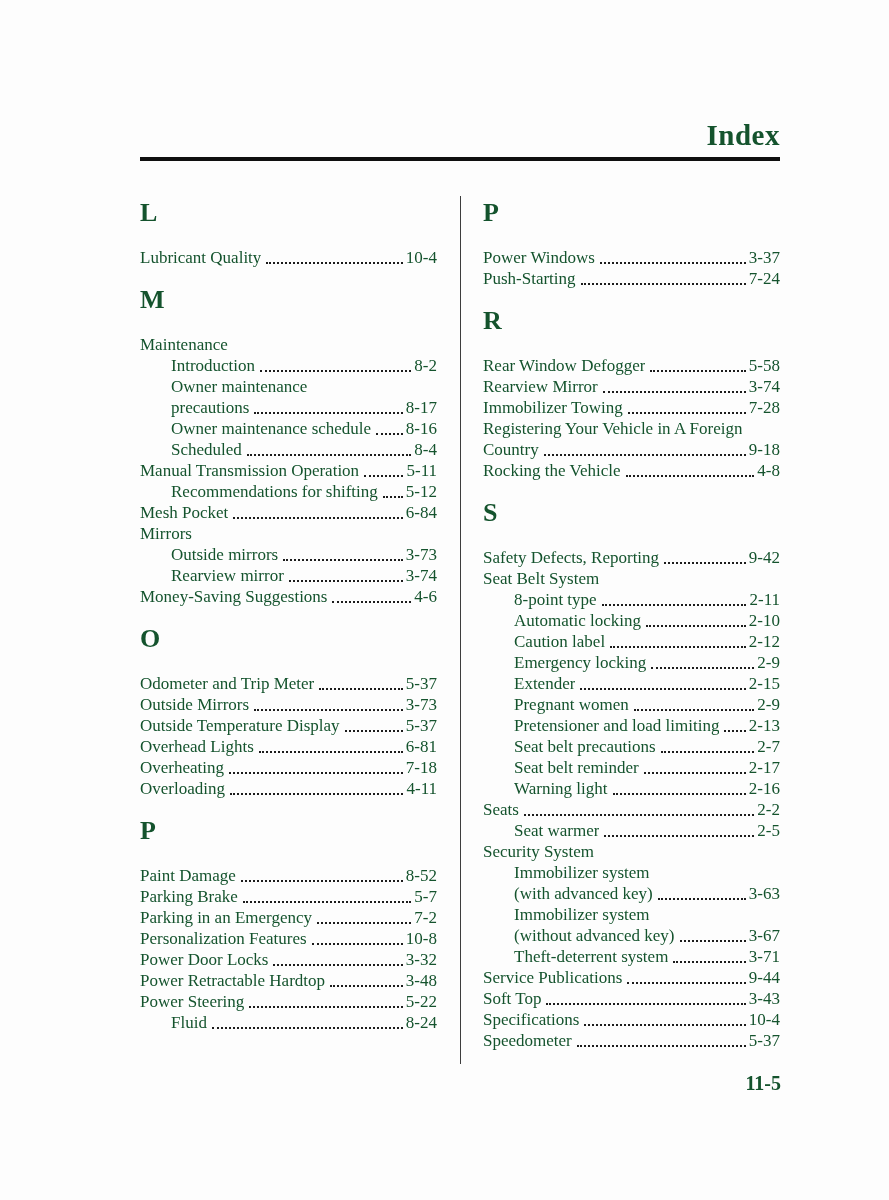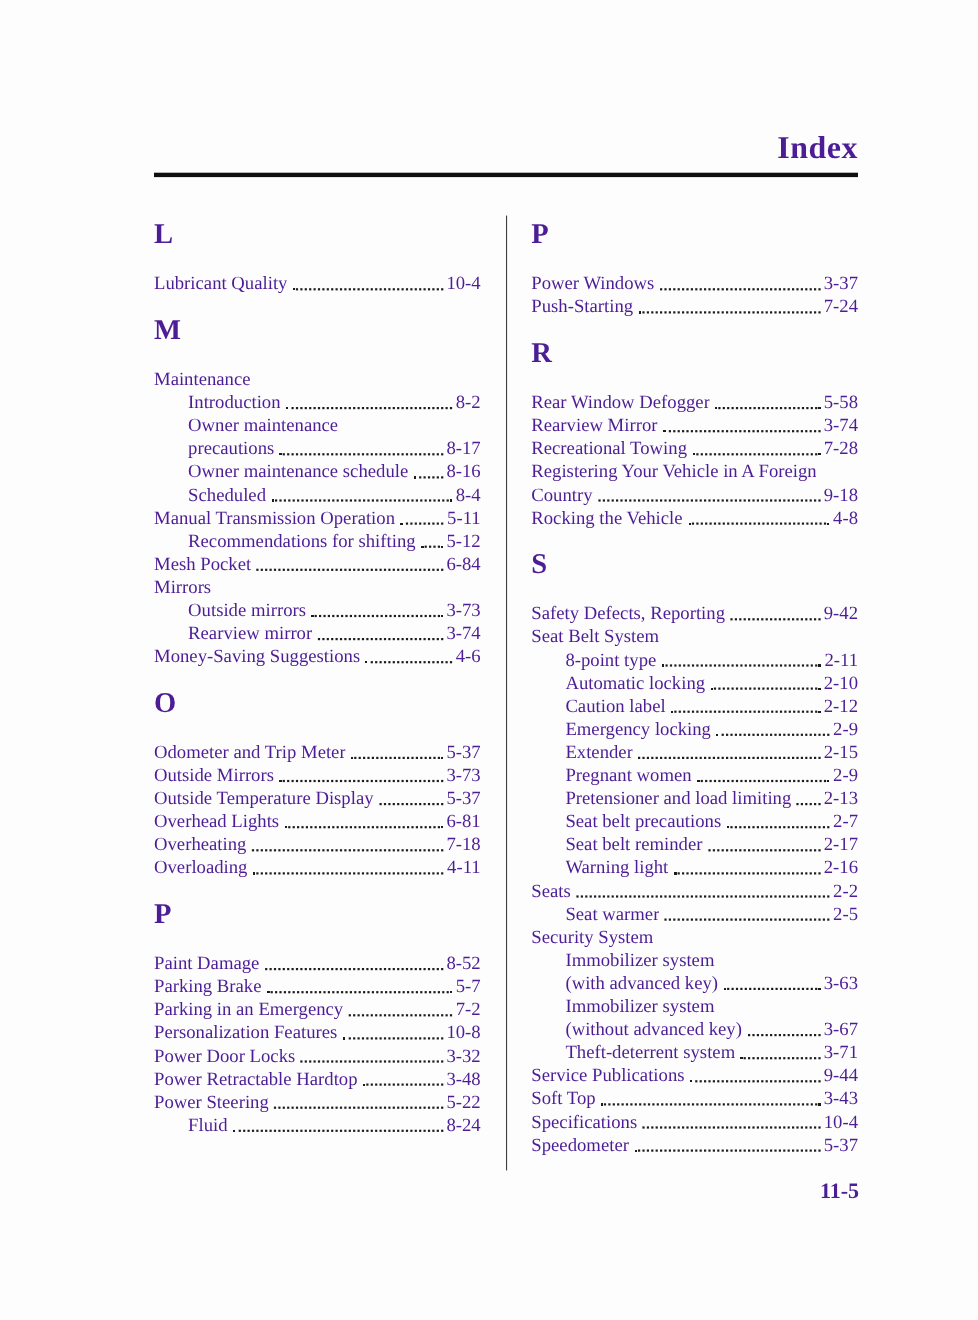--- a/index.html
+++ b/index.html
@@ -6,21 +6,21 @@
     margin: 0;
     padding: 0;
     background: #e8e8e8;
   }
   .page {
     position: relative;
     width: 889px;
     height: 1200px;
     background: #fdfdfd;
     font-family: "Liberation Serif", "DejaVu Serif", serif;
-    color: #4c1d95;
+    color: #14532d;
     overflow: hidden;
   }
   .page-title {
     position: absolute;
     top: 120px;
     right: 109px;
     font-size: 29px;
     font-weight: bold;
     line-height: 30px;
     letter-spacing: 0.5px;
@@ -264,21 +264,21 @@
           <span class="entry-label">Rear Window Defogger</span>
           <span class="leader"></span>
           <span class="entry-page">5-58</span>
         </div>
         <div class="entry">
           <span class="entry-label">Rearview Mirror</span>
           <span class="leader"></span>
           <span class="entry-page">3-74</span>
         </div>
         <div class="entry">
-          <span class="entry-label">Recreational Towing</span>
+          <span class="entry-label">Immobilizer Towing</span>
           <span class="leader"></span>
           <span class="entry-page">7-28</span>
         </div>
         <div class="entry">
           <span class="entry-label">Registering Your Vehicle in A Foreign</span>
         </div>
         <div class="entry">
           <span class="entry-label">Country</span>
           <span class="leader"></span>
           <span class="entry-page">9-18</span>

